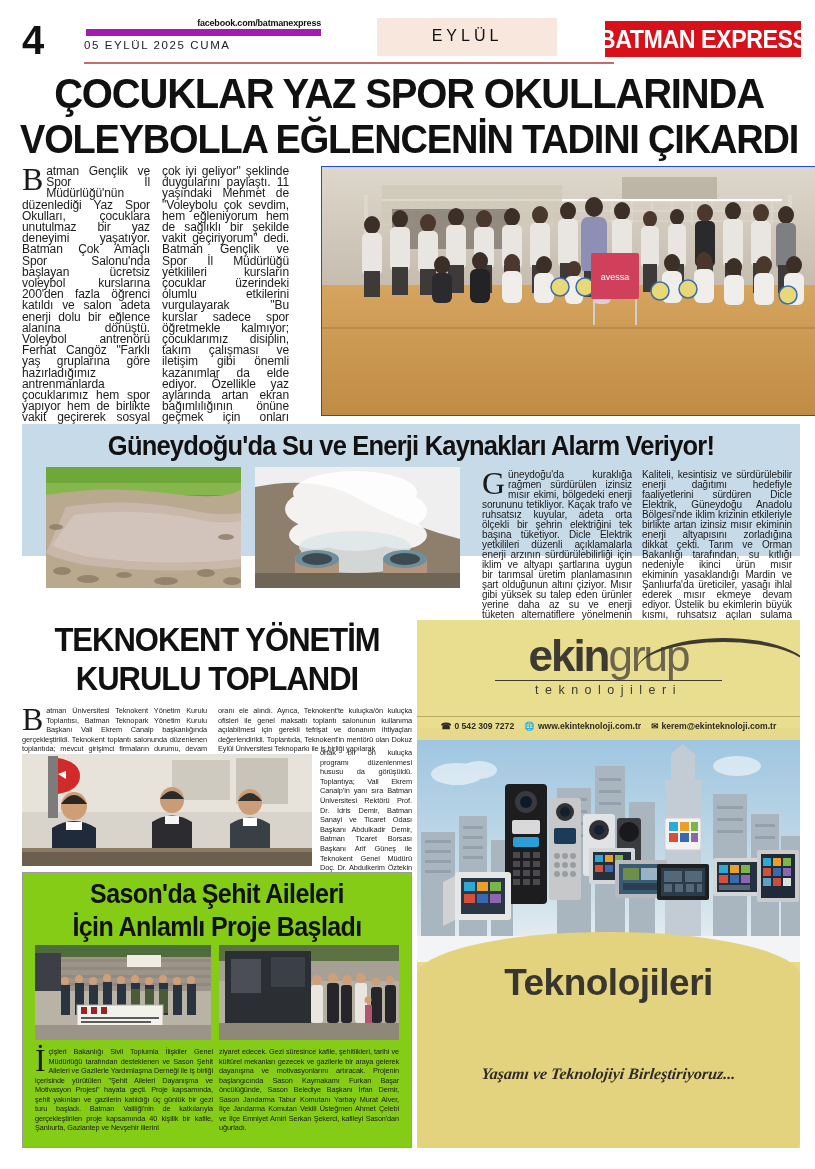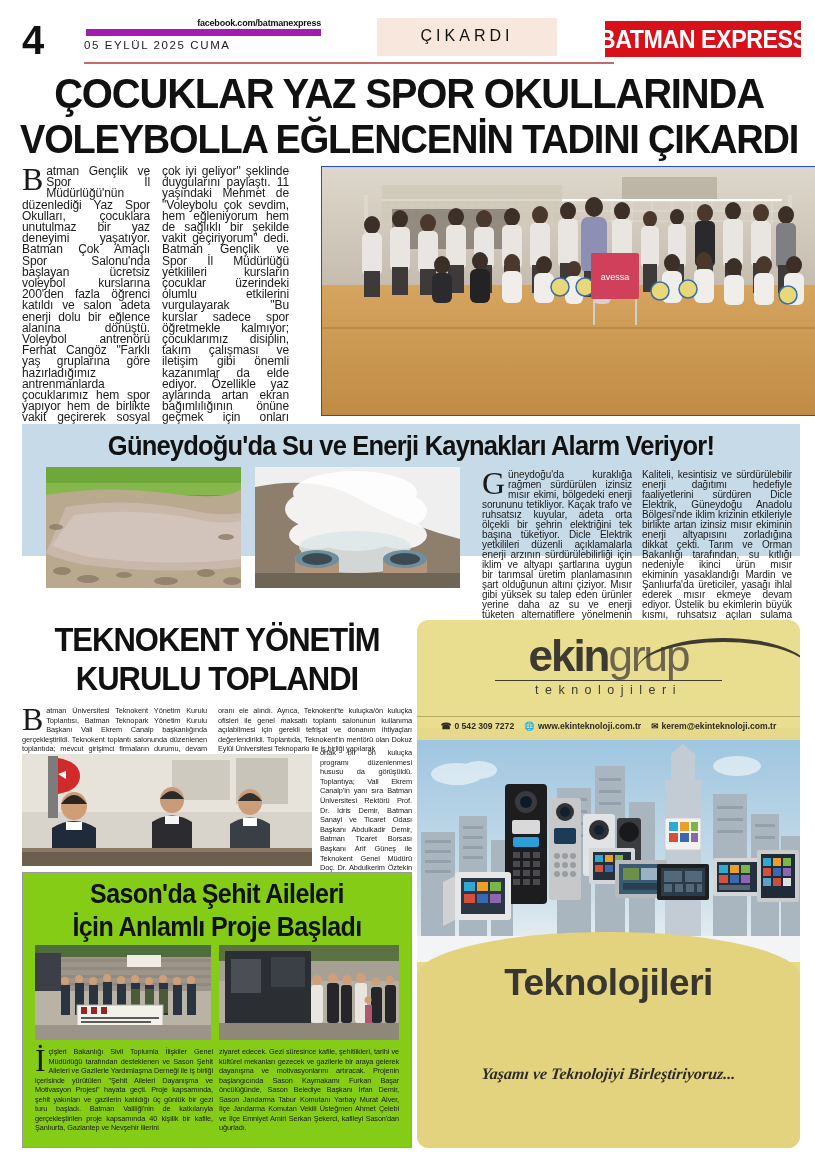--- a/index.html
+++ b/index.html
@@ -209,21 +209,21 @@
   .a4-photo-a { position:absolute; left:12px; top:72px; width:176px; height:95px; overflow:hidden; background:#7d7a72; }
   .a4-photo-b { position:absolute; left:196px; top:72px; width:180px; height:95px; overflow:hidden; background:#6f7a82; }
   .a4 .col { font-size:7.3px; line-height:9.5px; }
   .a4-c1 { position:absolute; left:12px; top:174px; width:178px; }
   .a4-c2 { position:absolute; left:196px; top:174px; width:180px; }
 
   
   .ad {
     position:absolute; left:417px; top:620px; width:383px; height:528px;
     background:#e6d98a; overflow:hidden;
-    border-radius: 12px;
+    border-radius: 0;
   }
   .ad-top {
     position:absolute; left:0; top:0; width:383px; height:108px;
     background:#e9dd8f;
   }
   .ad-logo {
     position:absolute; left:0; top:12px; width:383px; text-align:center;
   }
   .ad-logo-main {
     font-size: 44px; font-weight: bold; letter-spacing:-2px;
@@ -277,21 +277,21 @@
 </head>
 <body>
 
 <div class="page">
 
   <div class="masthead">
     <div class="page-num">4</div>
     <div class="mh-social">facebook.com/batmanexpress</div>
     <div class="mh-date">05 EYLÜL 2025 CUMA</div>
     <div class="mh-sectionbox"></div>
-    <div class="mh-section">ÇIKARDI</div>
+    <div class="mh-section">EYLÜL</div>
     <div class="mh-rule"></div>
     <div class="mh-logo">
       <span>BATMAN EXPRESS</span>
     </div>
   </div>
 
   <div class="lead-head">
     <span>ÇOCUKLAR YAZ SPOR OKULLARINDA</span>
     <span class="l2">VOLEYBOLLA EĞLENCENİN TADINI ÇIKARDI</span>
   </div>

